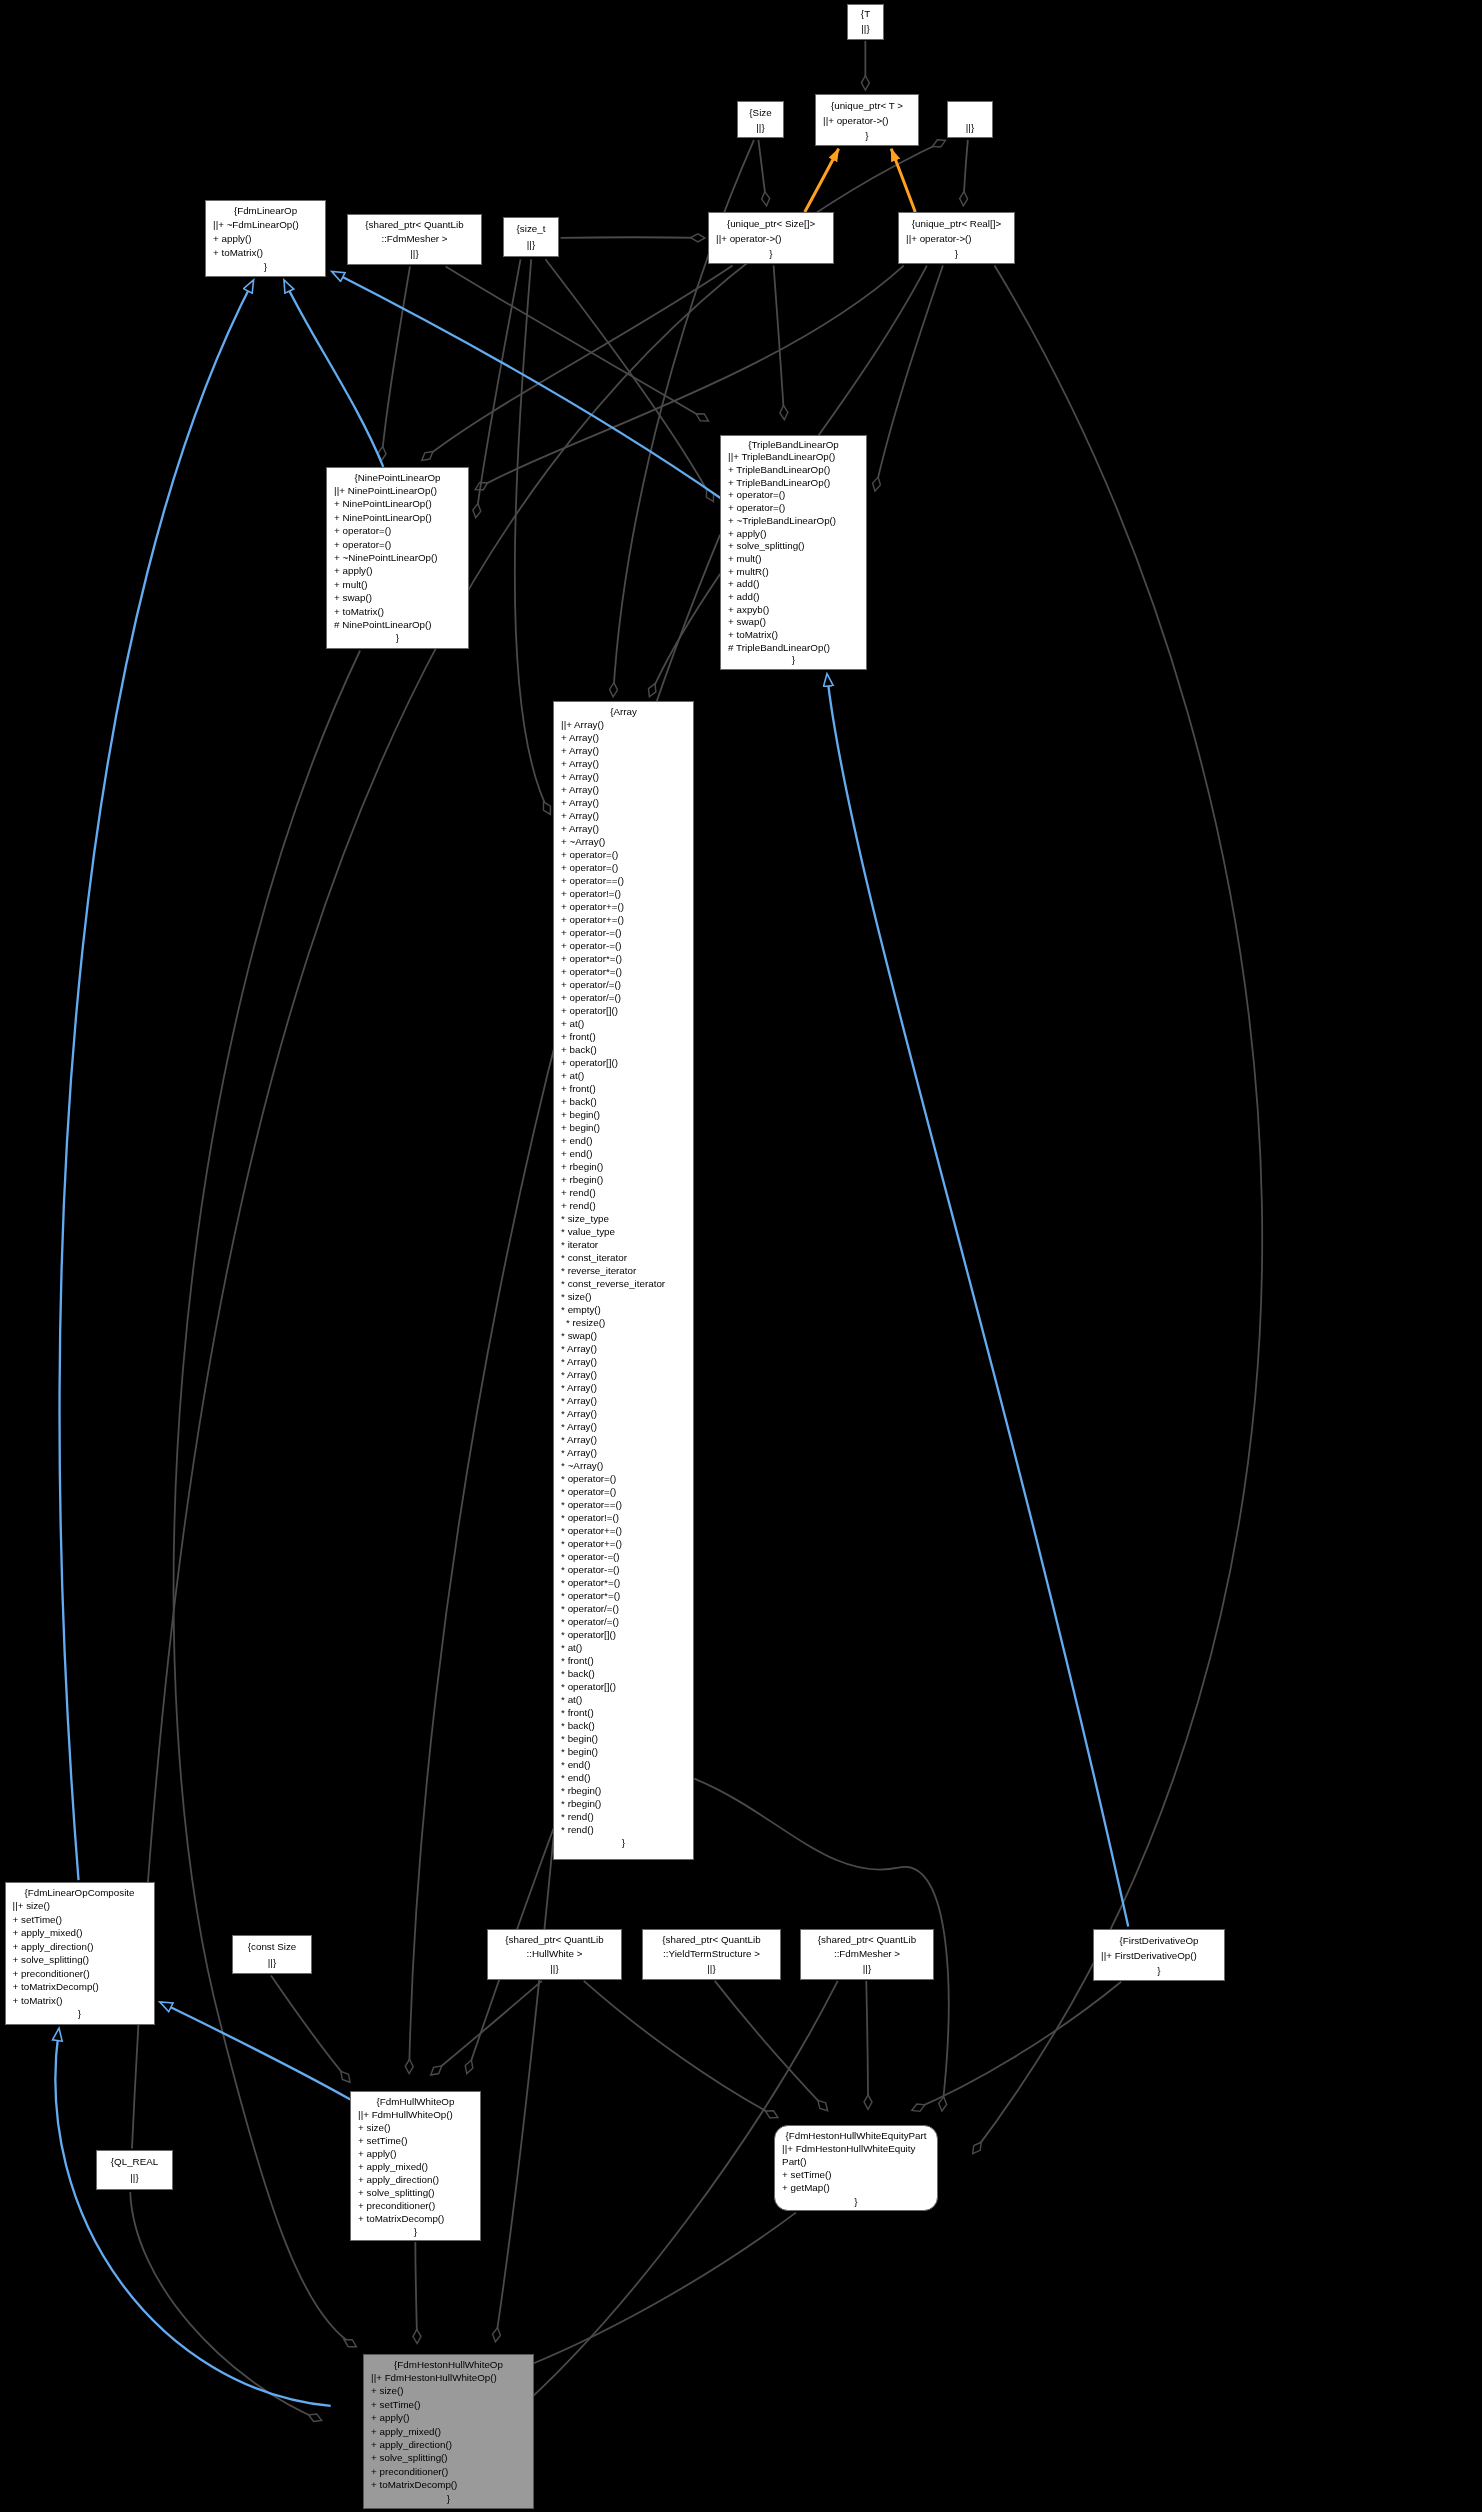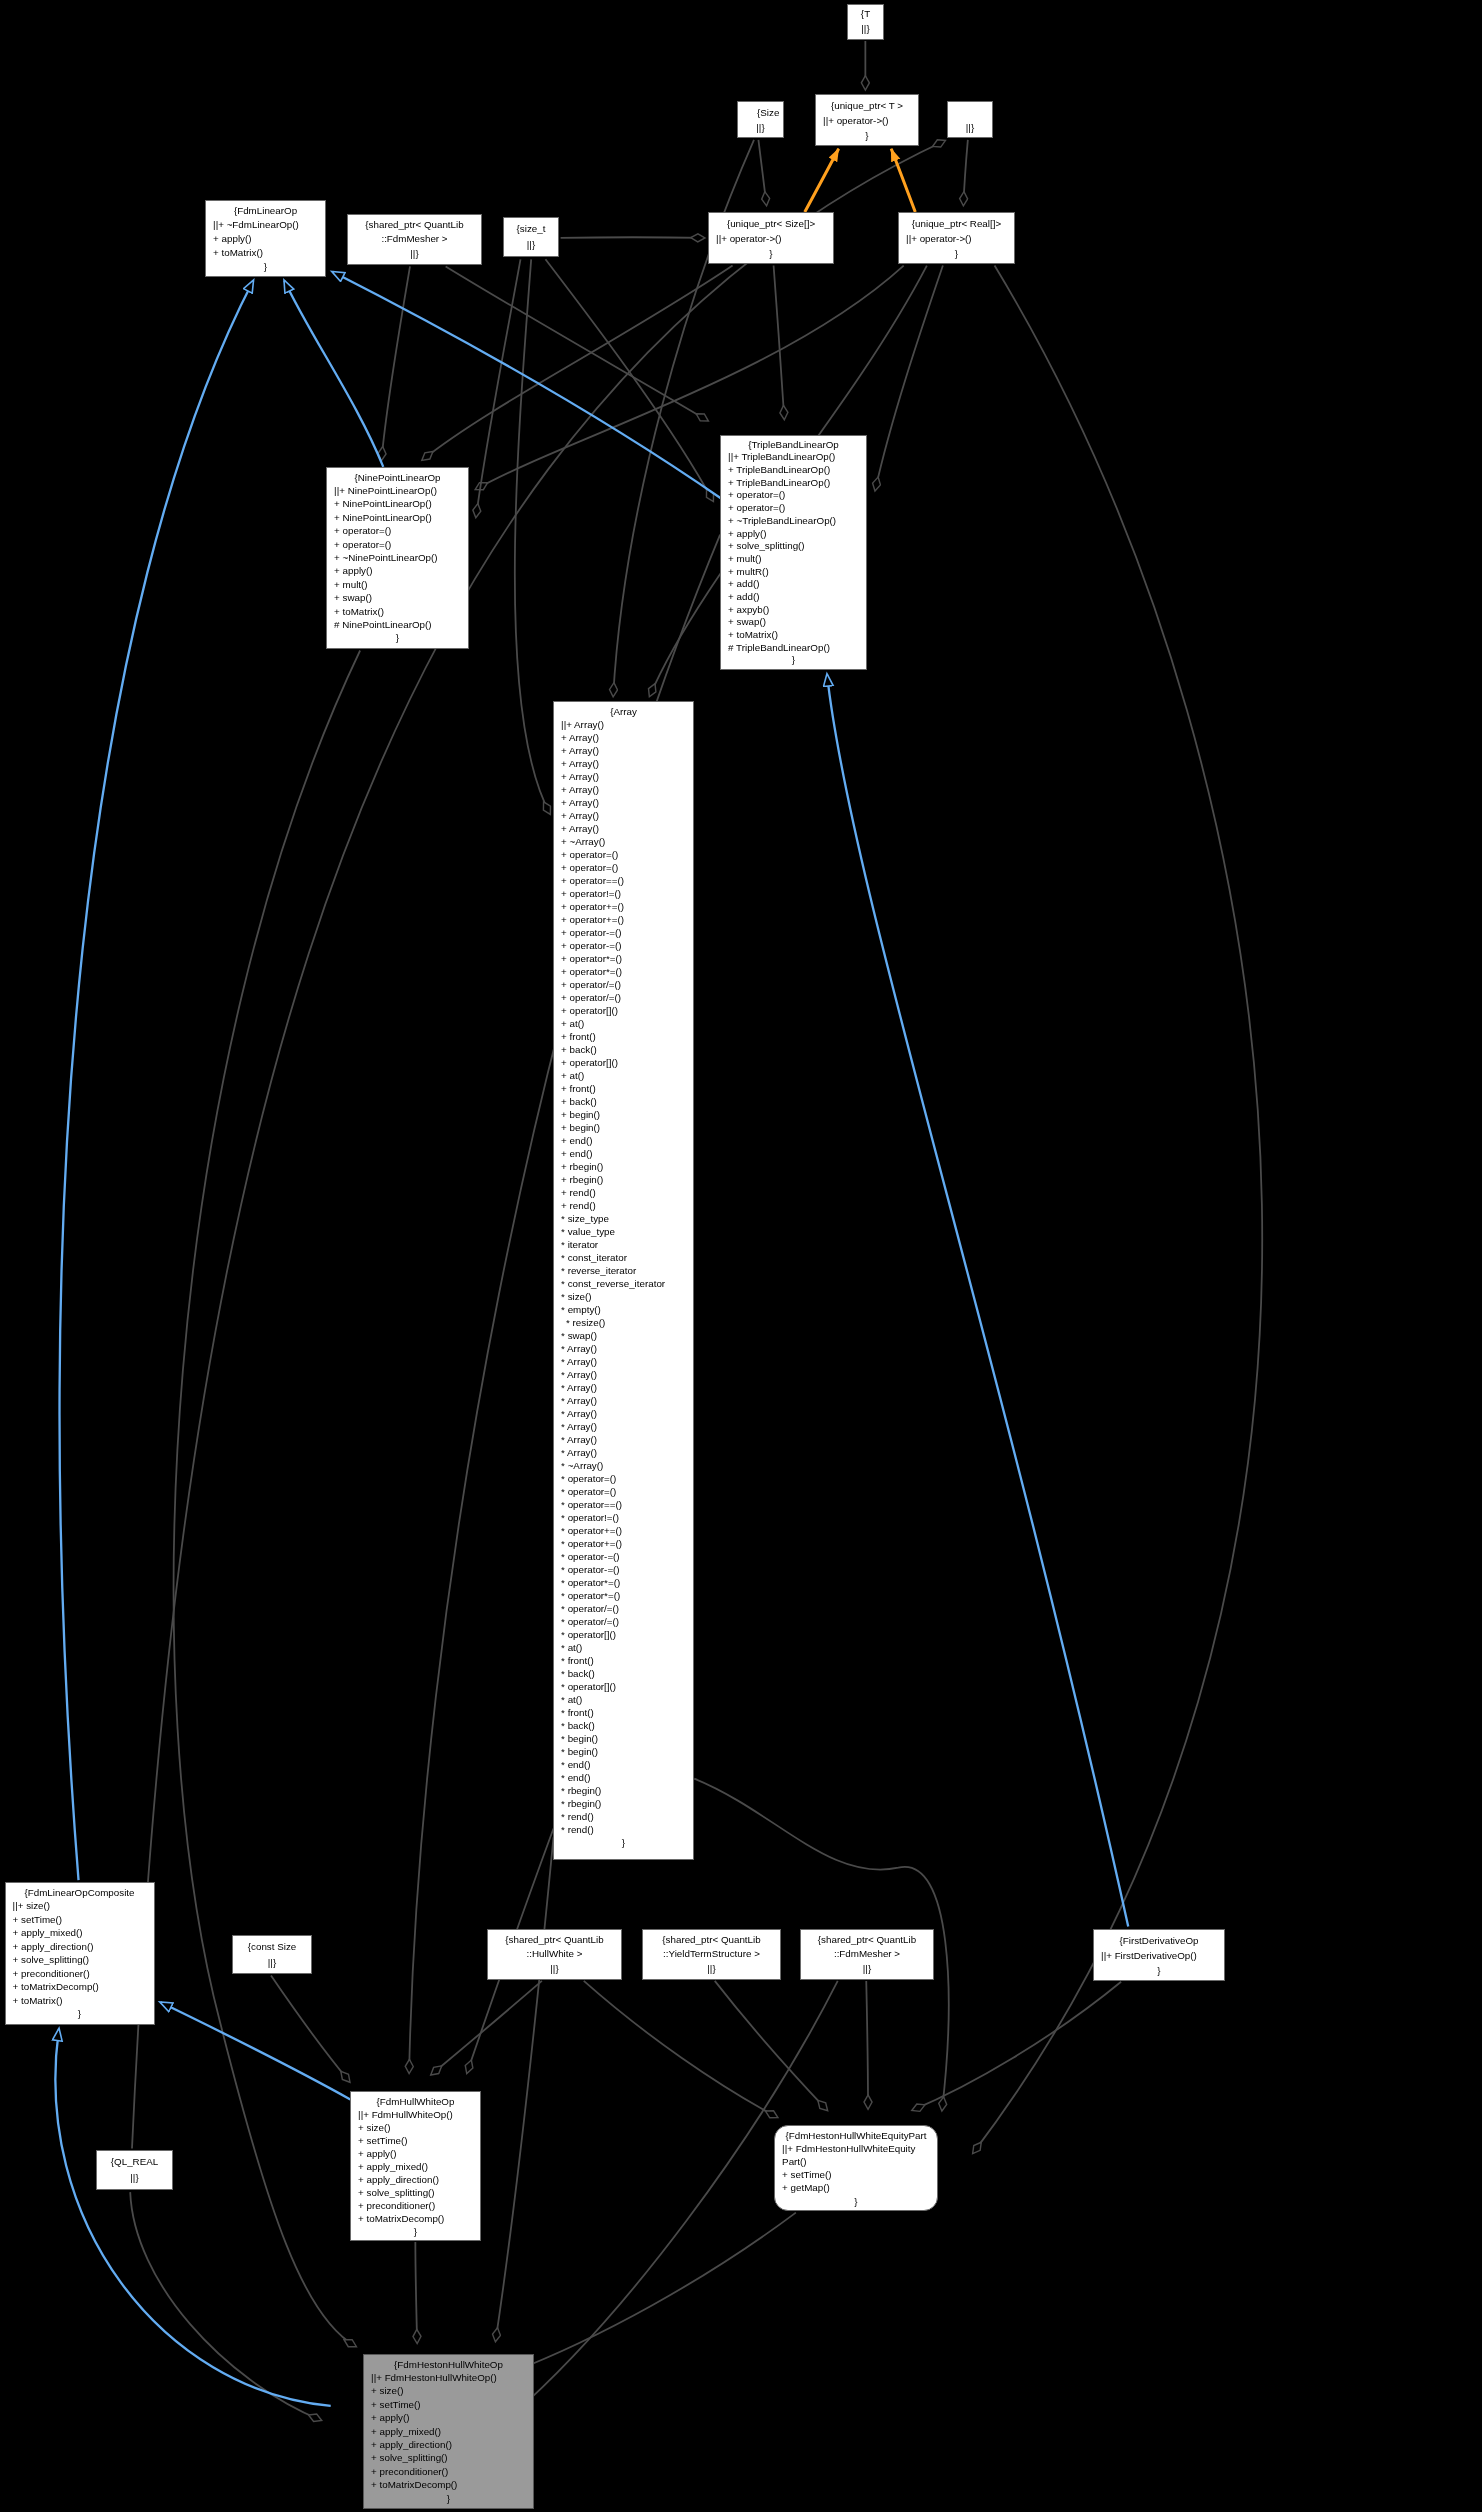--- a/index.html
+++ b/index.html
@@ -71,21 +71,21 @@
       <path d="M 371 2700 C 180 2682 36 2490 66 2277" fill="none" stroke="#63acf2" stroke-width="2.6" marker-end="url(#mB)"></path>
       <path d="M 903 238 C 916 214 929 190 941 167" fill="none" stroke="#ffa01e" stroke-width="3.4" marker-end="url(#mO)"></path>
       <path d="M 1027 238 C 1018 214 1009 190 1000 167" fill="none" stroke="#ffa01e" stroke-width="3.4" marker-end="url(#mO)"></path>
     </svg>
   <div id="nodes">
       <div class="node" style="left: 847px; top: 3.6px; width: 37px; height: 36px;">
         <div class="ln c" style="height: 14.3px; line-height: 14.3px;">{T</div>
         <div class="ln c" style="height: 14.3px; line-height: 14.3px;">||}</div>
       </div>
       <div class="node" style="left: 737px; top: 101px; width: 47px; height: 37px;">
-        <div class="ln c" style="height: 15px; line-height: 15px; text-align: right;">{Size</div>
+        <div class="ln c" style="height: 15px; line-height: 15px;">{Size</div>
         <div class="ln c" style="height: 15px; line-height: 15px;">||}</div>
       </div>
       <div class="node" style="left: 815px; top: 94px; width: 104px; height: 52px;">
         <div class="ln c" style="height: 15px; line-height: 15px;">{unique_ptr&lt; T &gt;</div>
         <div class="ln l" style="height: 15px; line-height: 15px;">||+ operator-&gt;()</div>
         <div class="ln c" style="height: 15px; line-height: 15px;">}</div>
       </div>
       <div class="node" style="left: 947px; top: 101px; width: 46px; height: 37px;">
         <div class="ln c" style="height: 15px; line-height: 15px; margin-left: 48px;">{Real</div>
         <div class="ln c" style="height: 15px; line-height: 15px;">||}</div>

